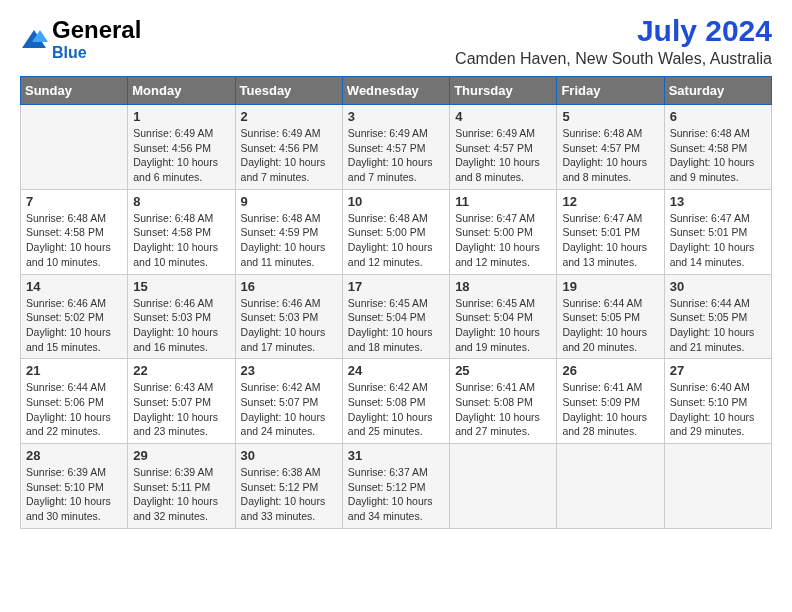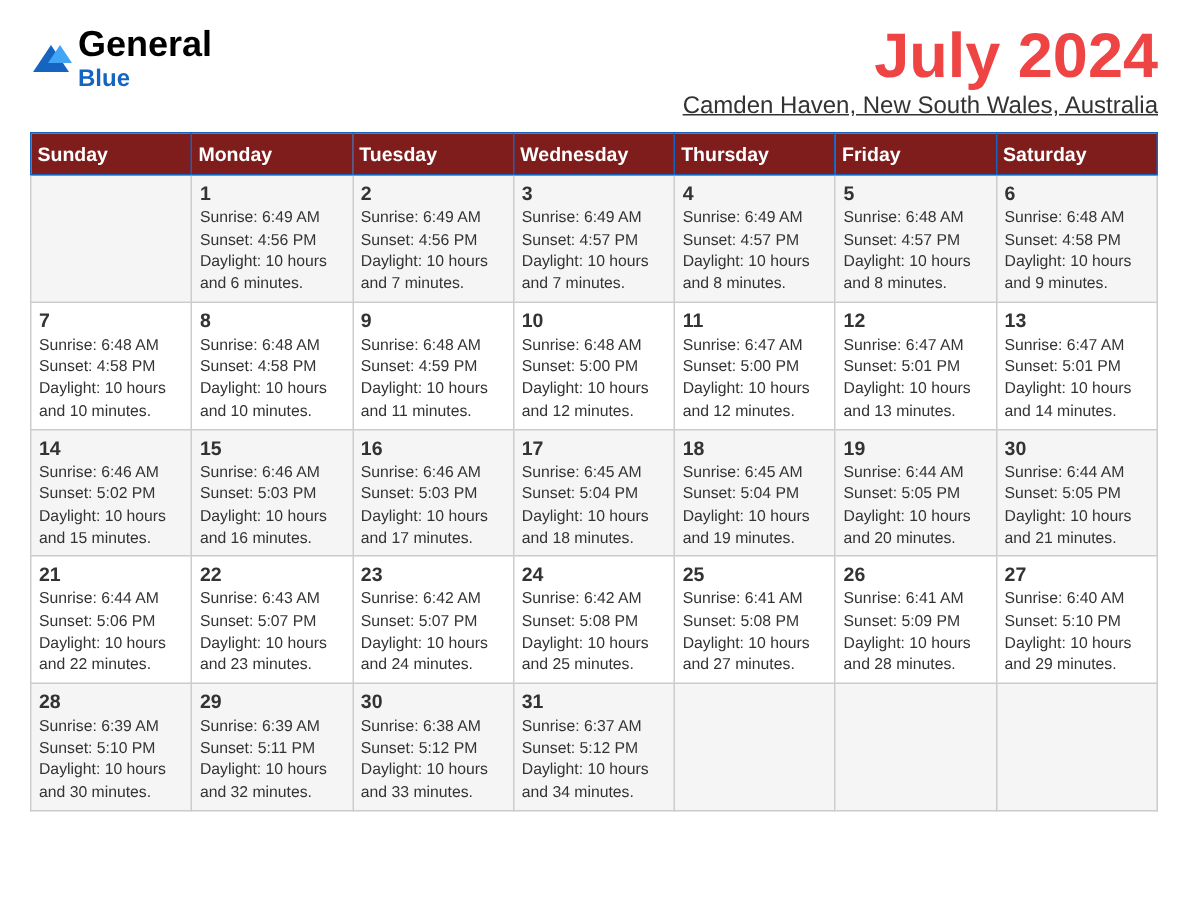--- a/index.html
+++ b/index.html
@@ -32,38 +32,37 @@
       color: #1565c0;
     }
     .logo-icon {
       width: 28px;
       height: 22px;
     }
     .title-area {
       text-align: right;
     }
     .month-title {
-      font-size: 42px;
-      font-weight: bold;
-      color: #ef4444;
+      font-size: 30px;
+      font-weight: bold;
+      color: #1d4ed8;
       line-height: 1;
     }
     .location-title {
       font-size: 16px;
       color: #333;
       margin-top: 4px;
-      text-decoration: underline;
     }
     table {
       width: 100%;
       border-collapse: collapse;
       font-size: 11px;
     }
     thead tr th {
-      background-color: #7f1d1d;
+      background-color: #737373;
       color: #fff;
       padding: 6px 4px;
       text-align: left;
       font-size: 13px;
       font-weight: bold;
       border: 1px solid #1565c0;
     }
     tbody tr td {
       border: 1px solid #ccc;
       vertical-align: top;

